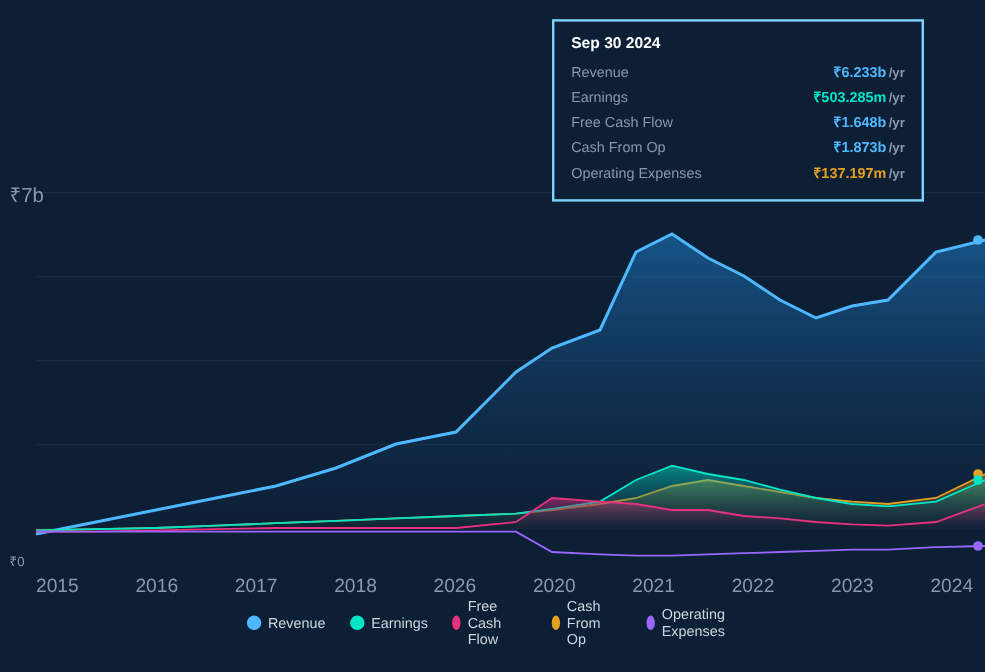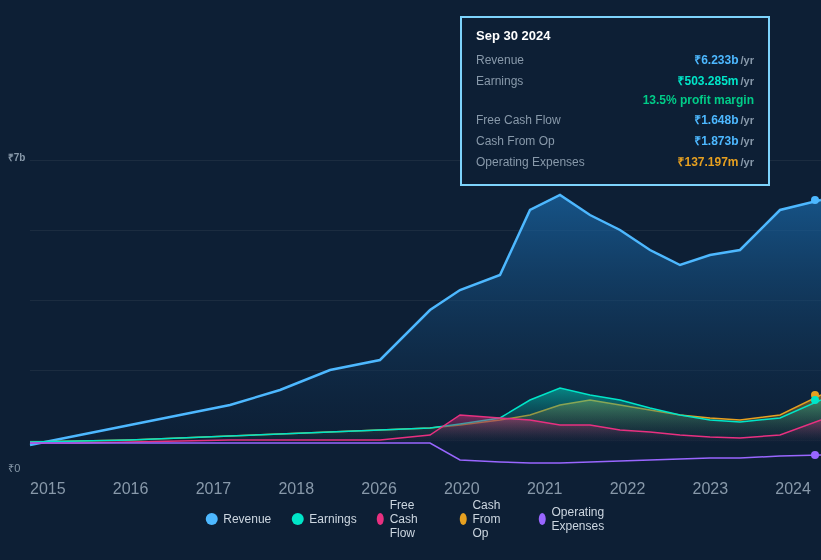--- a/index.html
+++ b/index.html
@@ -69,23 +69,22 @@
       color: #8899aa;
       font-weight: bold;
       font-size: 11px;
       margin-left: 2px;
     }
 
     .y-axis-label {
       position: absolute;
       left: 8px;
       top: 150px;
-      font-size: 10px;
-      color: #8899aa;
-      font-weight: bold;
+      font-size: 17px;
+      color: #8899aa;
     }
 
     .y-axis-zero {
       position: absolute;
       left: 8px;
       bottom: 85px;
       font-size: 11px;
       color: #8899aa;
     }
 
@@ -208,26 +207,20 @@
     <div class="tooltip-row">
       <span class="tooltip-label">Revenue</span>
       <span class="tooltip-value val-blue">
         <span>₹6.233b</span><span class="per-yr">/yr</span>
       </span>
     </div>
     <div class="tooltip-row">
       <span class="tooltip-label">Earnings</span>
       <span class="tooltip-value val-teal">
         <span>₹503.285m</span><span class="per-yr">/yr</span>
-      </span>
-    </div>
-    <div class="tooltip-row">
-      <span class="tooltip-label"></span>
-      <span class="profit-margin">
-        <span>13.5%</span> <span>profit margin</span>
       </span>
     </div>
     <div class="tooltip-row">
       <span class="tooltip-label">Free Cash Flow</span>
       <span class="tooltip-value val-blue">
         <span>₹1.648b</span><span class="per-yr">/yr</span>
       </span>
     </div>
     <div class="tooltip-row">
       <span class="tooltip-label">Cash From Op</span>

